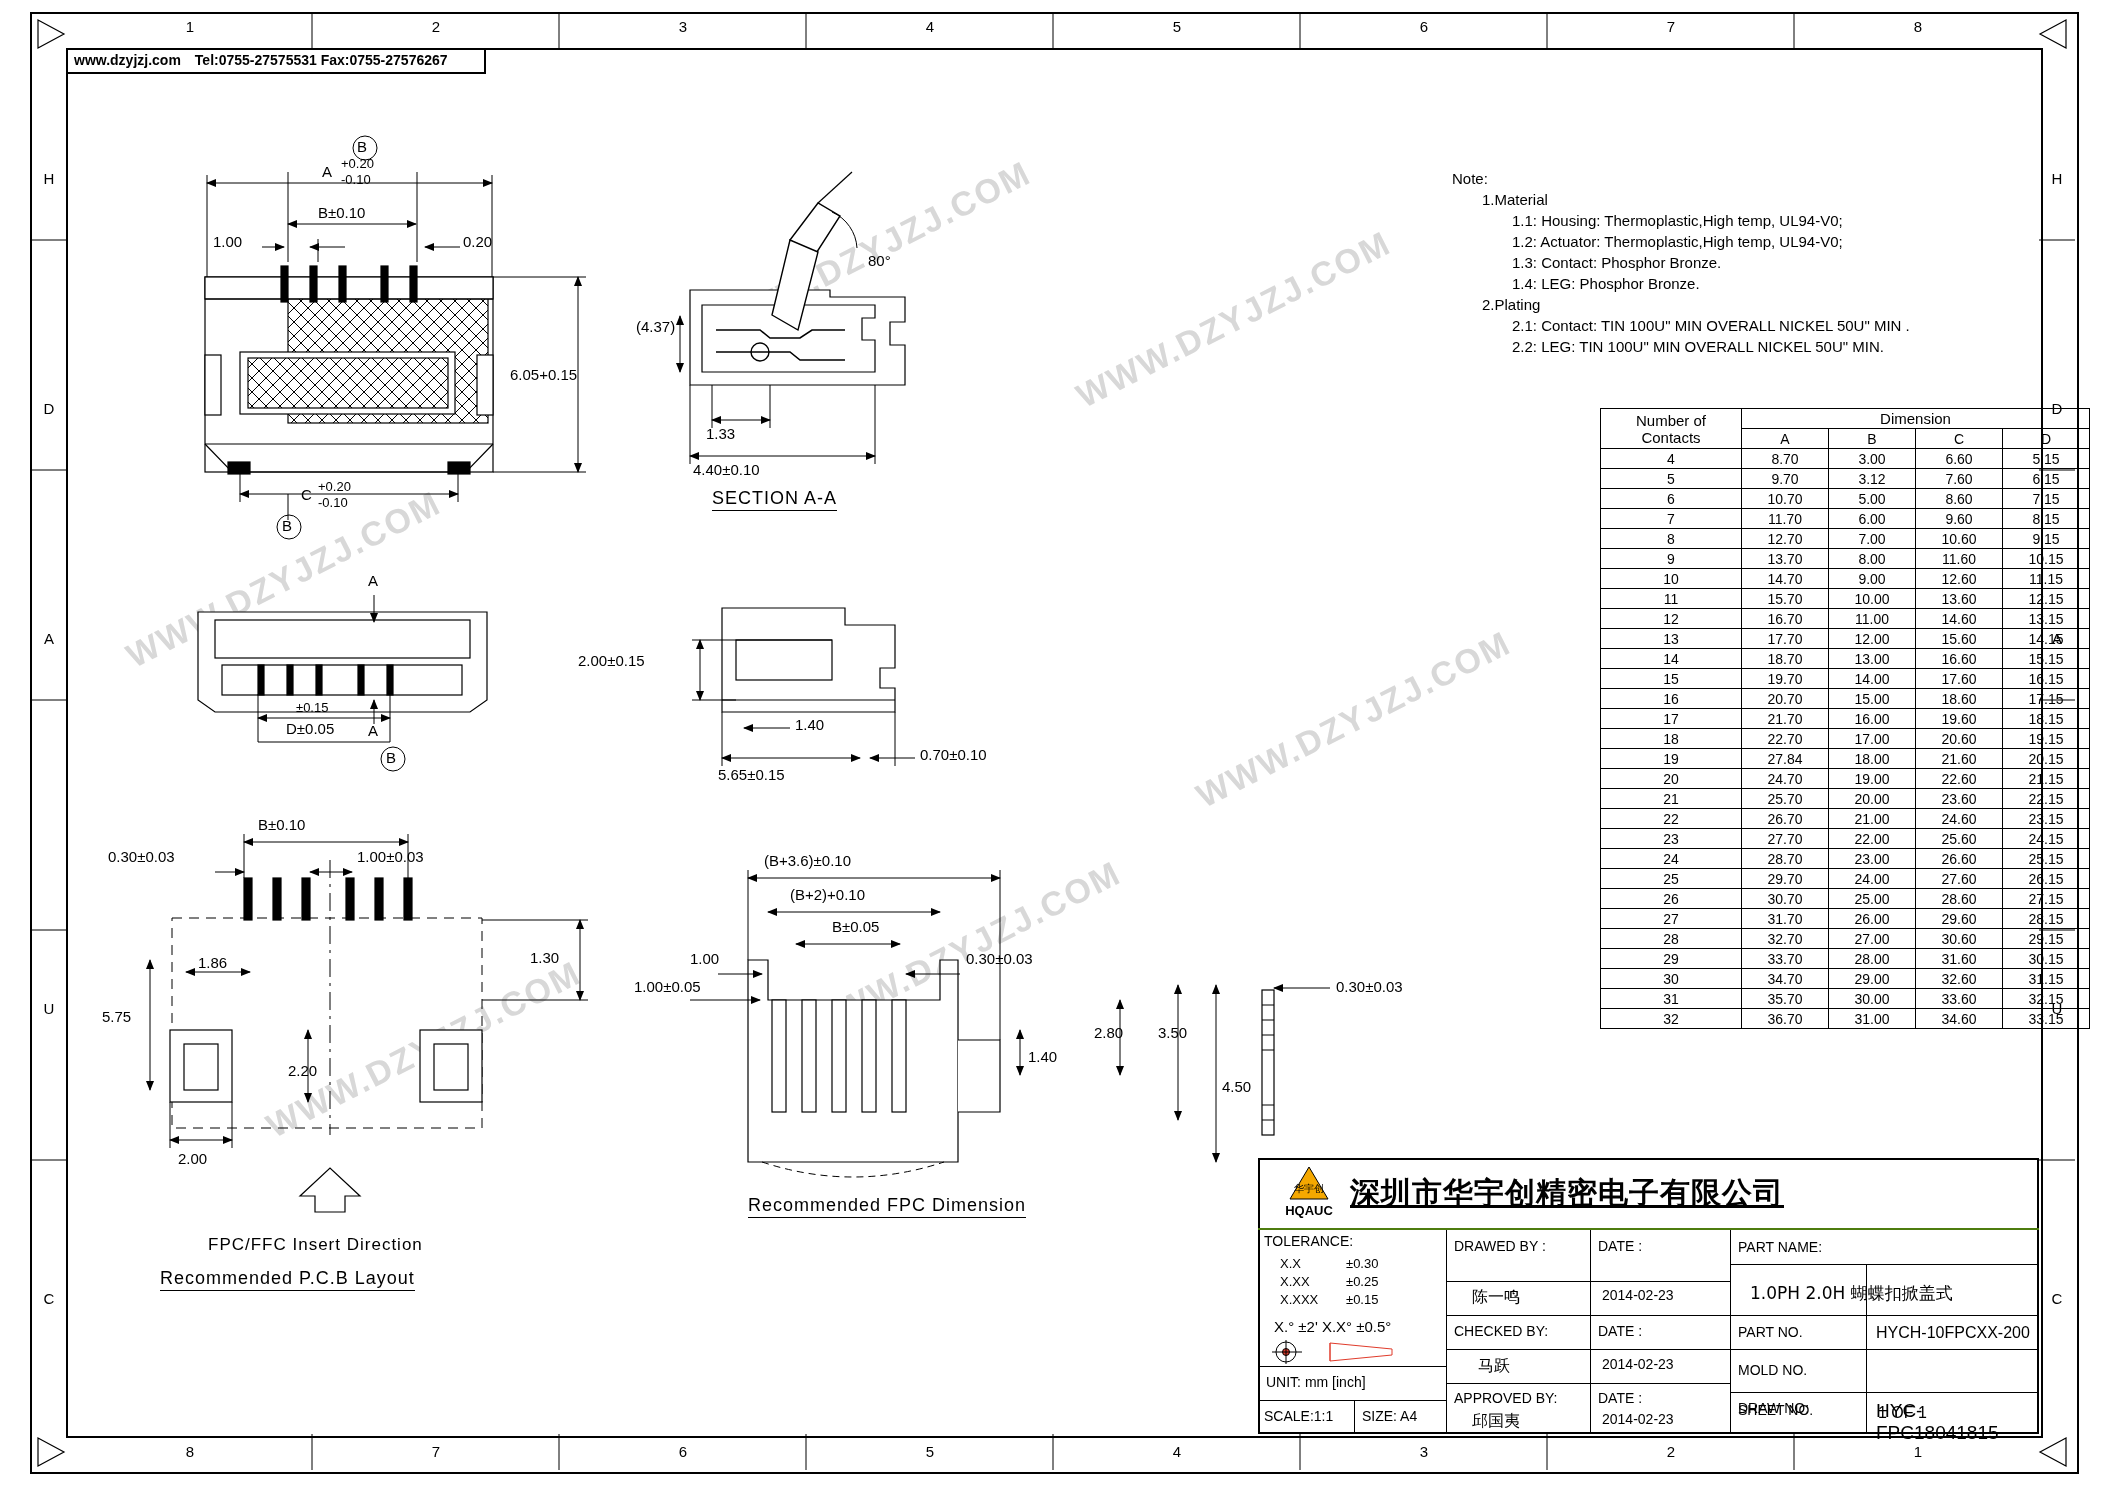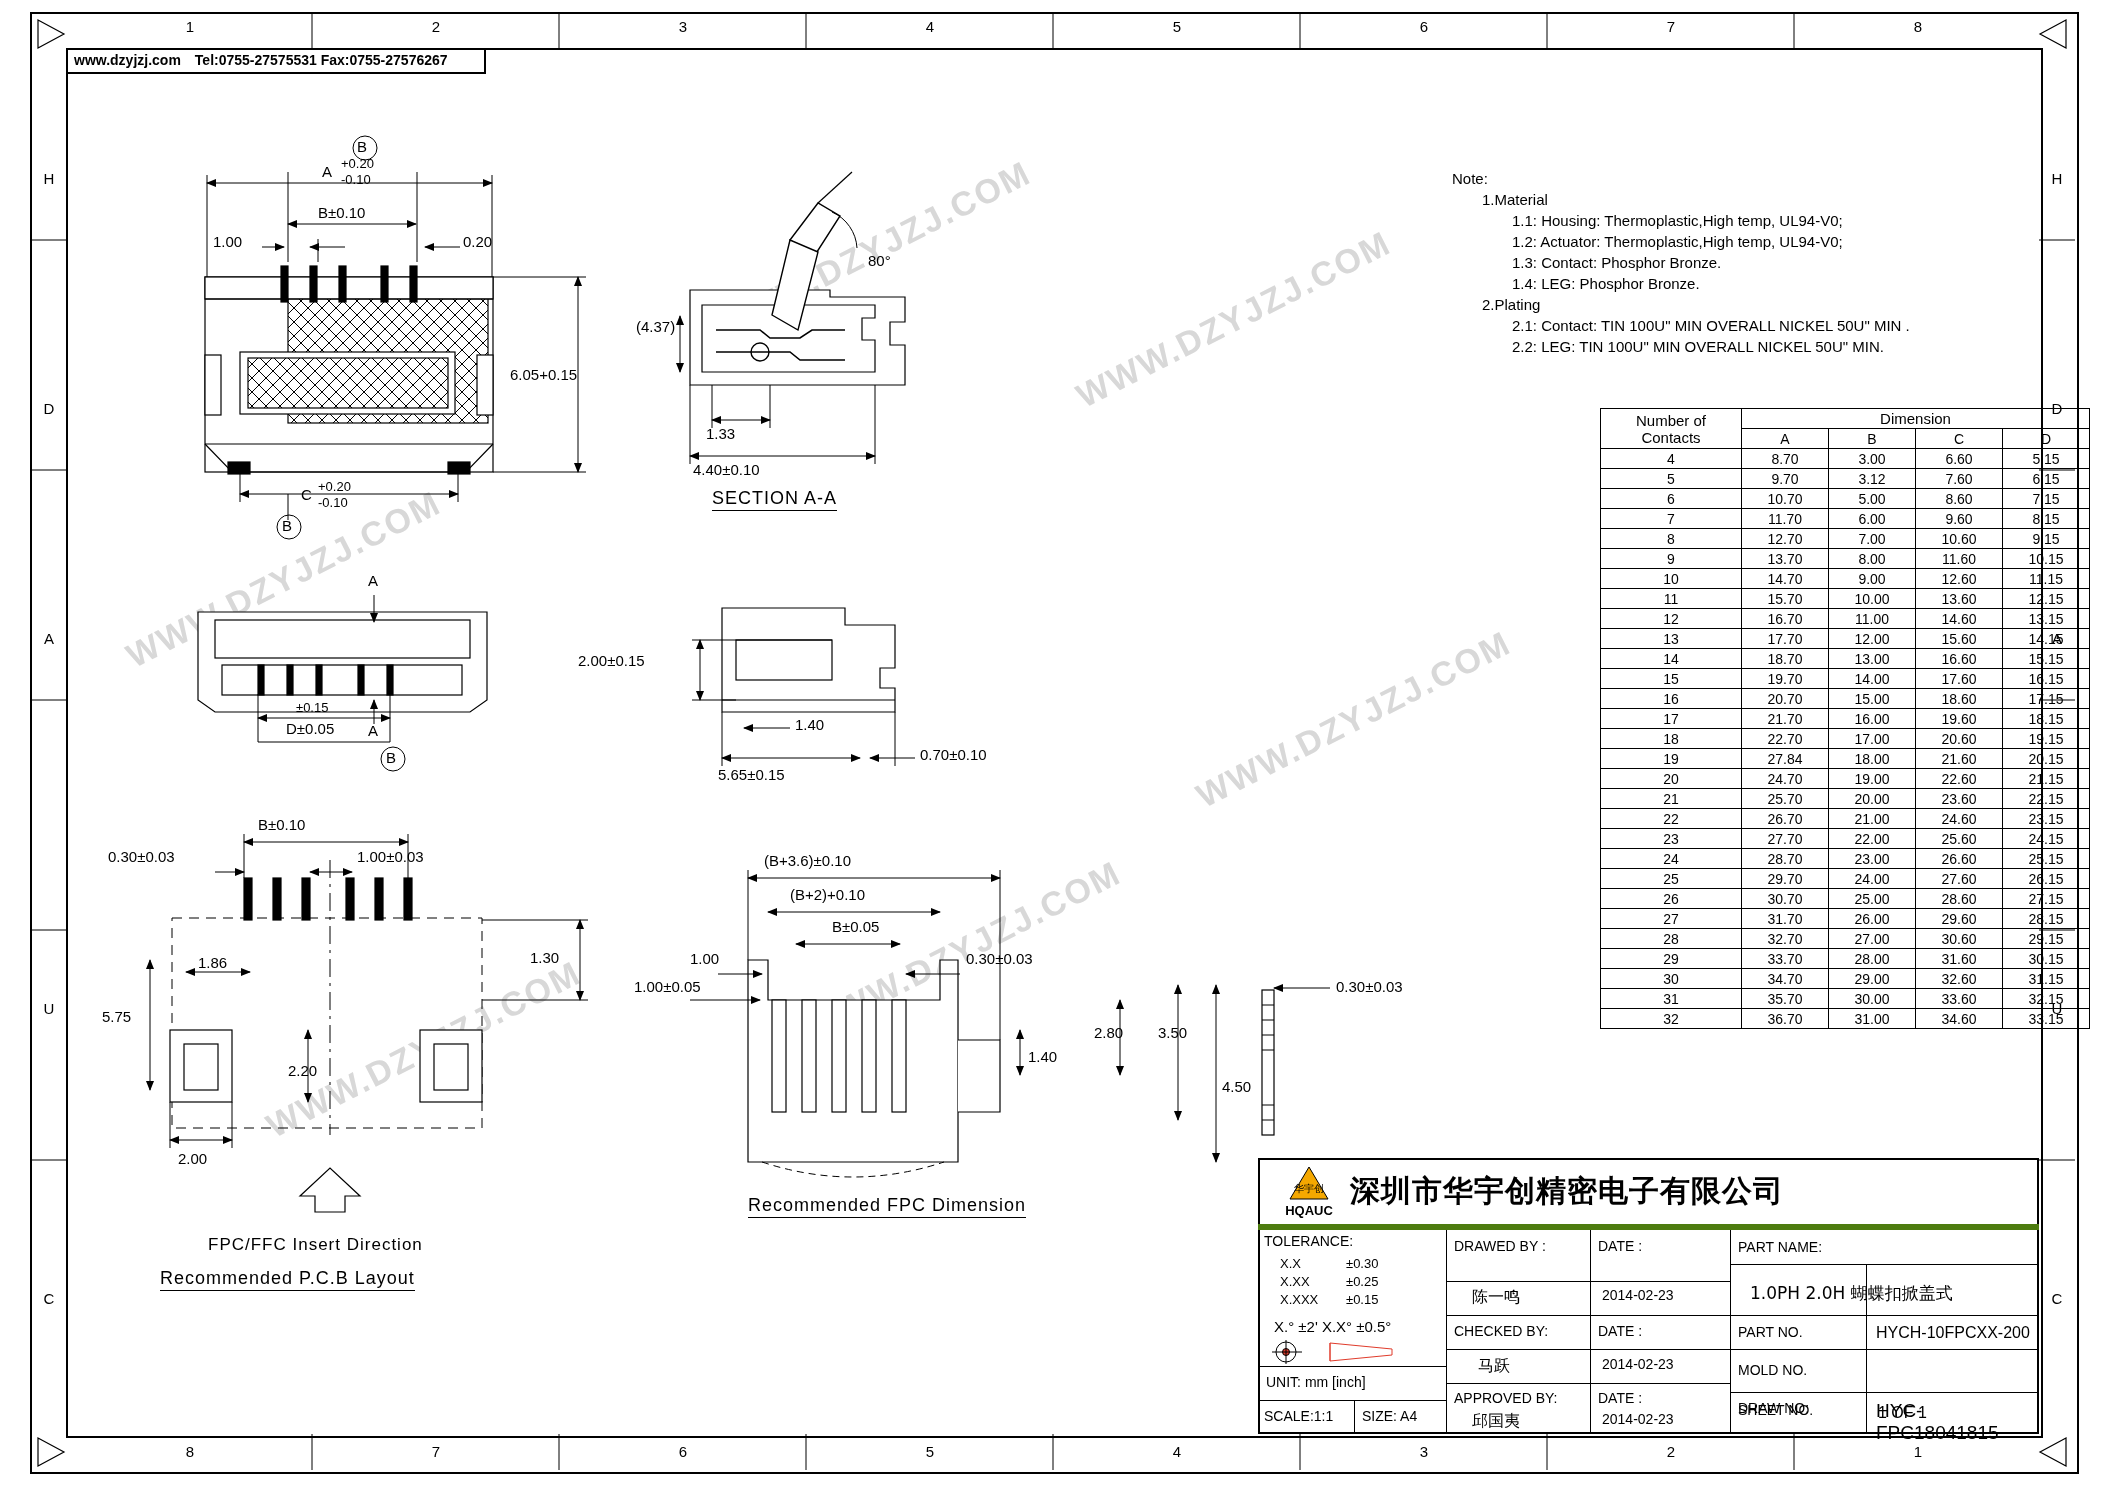--- a/index.html
+++ b/index.html
@@ -12,21 +12,21 @@
   .url-box{position:absolute;left:66px;top:48px;width:420px;height:26px;border:2px solid #000;border-left:0;border-top:0;display:flex;align-items:center;padding-left:8px;box-sizing:border-box;font-size:14px;font-weight:bold;}
   .note{position:absolute;font-size:15px;line-height:21px;white-space:pre;}
   .dim{position:absolute;font-size:15px;white-space:nowrap;}
   .dimsm{position:absolute;font-size:13px;white-space:nowrap;}
   .label-underline{position:absolute;font-size:18px;letter-spacing:1px;border-bottom:1px solid #000;padding-bottom:1px;white-space:nowrap;}
   .label-plain{position:absolute;font-size:18px;letter-spacing:1px;white-space:nowrap;}
   table.dimtable{position:absolute;left:1600px;top:408px;border-collapse:collapse;font-size:14px;border-radius:7px;}
   table.dimtable td,table.dimtable th{border:1px solid #000;text-align:center;padding:0 6px;height:19px;font-weight:normal;}
   .tbl-hdr{font-size:15px;}
   .titleblock{position:absolute;left:1258px;top:1158px;width:781px;height:276px;border:2px solid #000;box-sizing:border-box;}
-  .tb-company{position:absolute;left:1258px;top:1158px;width:781px;height:72px;border-bottom:6px solid #4d7c0f;box-sizing:border-box;display:flex;align-items:center;}
+  .tb-company{position:absolute;left:1258px;top:1158px;width:781px;height:72px;border-bottom:2px solid #4d7c0f;box-sizing:border-box;display:flex;align-items:center;text-decoration:underline;}
   .company-name{font-family:"DejaVu Sans",sans-serif;font-size:30px;font-weight:bold;letter-spacing:1px;margin-left:92px;}
   .logo{position:absolute;left:1272px;top:1165px;width:74px;height:58px;}
   .tb-grid{position:absolute;left:1258px;top:1230px;width:781px;height:204px;}
   .cell{position:absolute;box-sizing:border-box;font-size:14px;}
   .cn{font-family:"DejaVu Sans",sans-serif;}
   .wm{position:absolute;color:#d8d8d8;font-size:34px;font-family:"Liberation Sans",sans-serif;font-weight:bold;letter-spacing:2px;transform:rotate(-27deg);white-space:nowrap;pointer-events:none;}
   svg{position:absolute;left:0;top:0;width:2105px;height:1488px;pointer-events:none;}
 </style>
 </head>
 <body>

